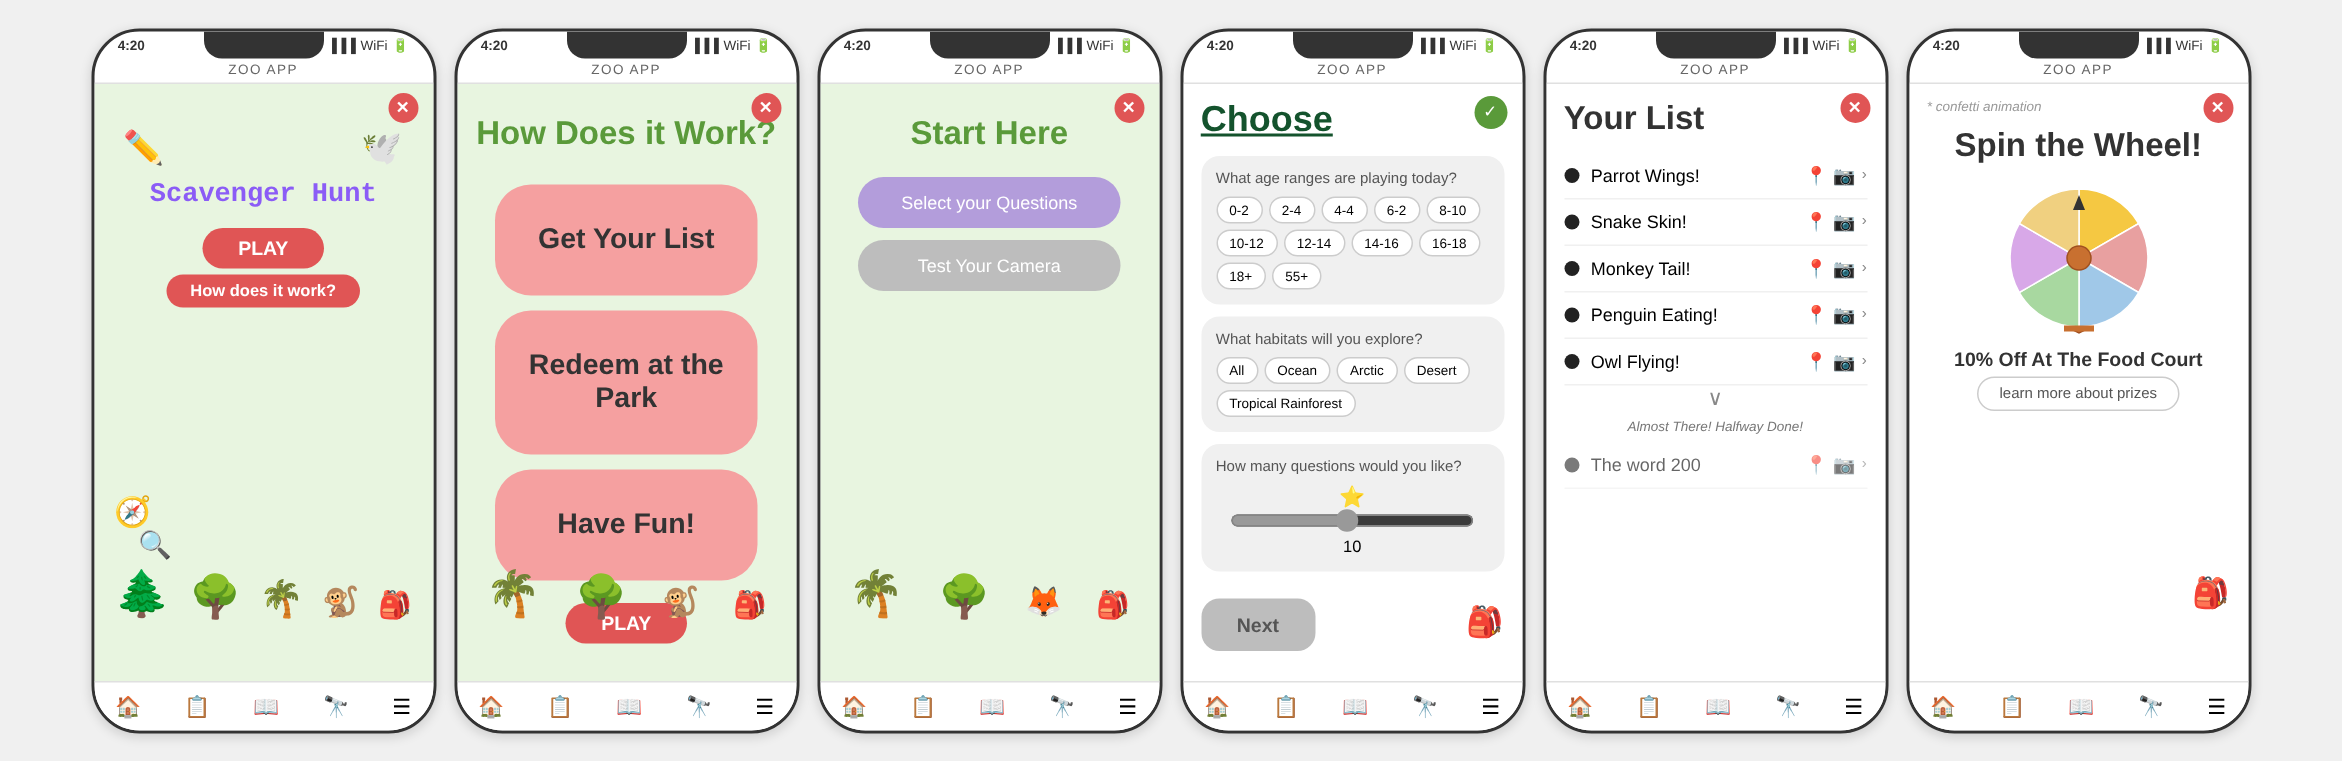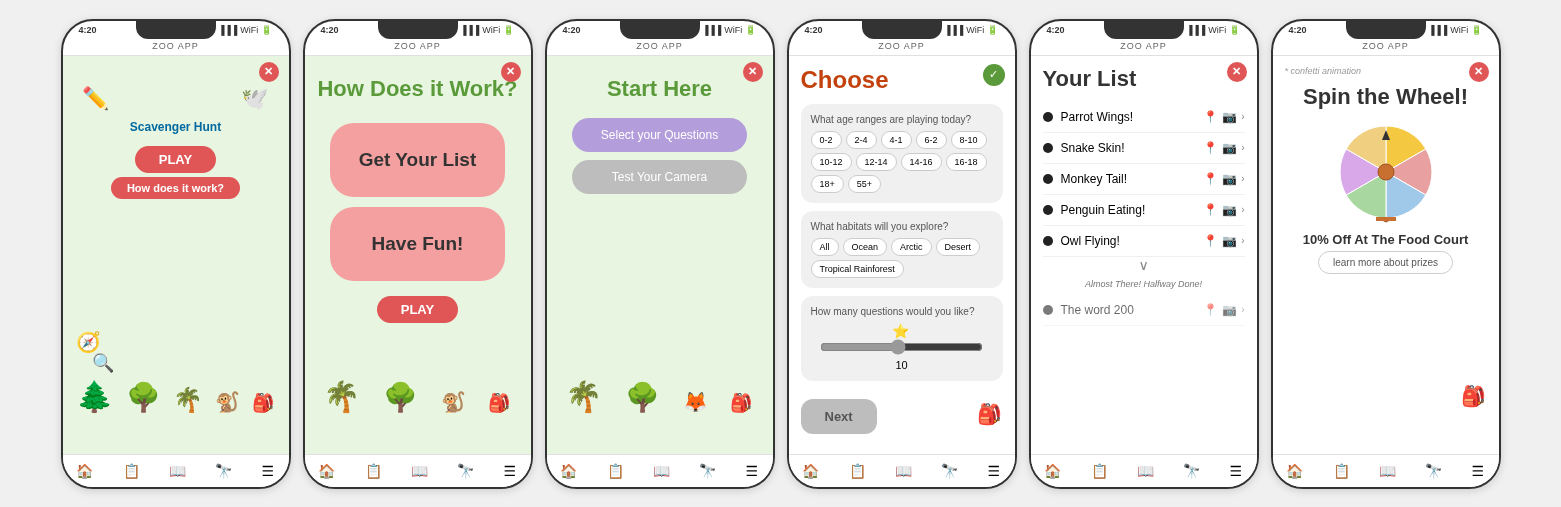--- a/index.html
+++ b/index.html
@@ -93,24 +93,25 @@
       cursor: pointer;
     }
     .scavenger-icons {
       display: flex;
       justify-content: space-between;
       width: 100%;
       padding: 0 10px;
       margin-top: 20px;
     }
     .screen-title {
-      font-size: 12px;
+      font-size: 18px;
       font-weight: 700;
-      color: #0369a1;
+      color: #8b5cf6;
       margin: 8px 0;
+      font-family: Liberation Mono, monospace;
     }
     .play-btn {
       background: #e05555;
       color: white;
       border: none;
       border-radius: 20px;
       padding: 6px 24px;
       font-size: 13px;
       font-weight: 700;
       cursor: pointer;
@@ -227,22 +228,23 @@
       flex: 1;
       display: flex;
       flex-direction: column;
       padding: 10px 12px;
       position: relative;
       overflow-y: auto;
     }
     .choose-title {
       font-size: 24px;
       font-weight: 700;
-      color: #c2410c;
+      color: #14532d;
       margin-bottom: 10px;
+      text-decoration: underline;
     }
     .choose-close {
       width: 22px;
       height: 22px;
       background: #5a9a3a;
       border-radius: 50%;
       display: flex;
       align-items: center;
       justify-content: center;
       color: white;
@@ -454,20 +456,21 @@
         <span>WiFi</span>
         <span>🔋</span>
       </div>
     </div>
     <div class="app-title">ZOO APP</div>
     <div class="divider-line"></div>
     <div class="screen-2">
       <div class="close-btn">✕</div>
       <div class="how-title">How Does it Work?</div>
       <button class="menu-btn">Get Your List</button>
+      <button class="menu-btn">Redeem at the Park</button>
       <button class="menu-btn">Have Fun!</button>
       <button class="play-btn" style="margin-top:10px;">PLAY</button>
       <div class="bottom-scene">
         <span style="font-size:30px;">🌴</span>
         <span style="font-size:28px;">🌳</span>
         <span style="font-size:20px;">🐒</span>
         <span style="font-size:18px;">🎒</span>
       </div>
     </div>
     <div class="bottom-nav">
@@ -526,21 +529,21 @@
     <div class="divider-line"></div>
     <div class="screen-4">
       <div class="choose-close">✓</div>
       <div class="choose-title">Choose</div>
 
       <div class="question-card">
         <div class="question-label">What age ranges are playing today?</div>
         <div class="tag-row">
           <span class="tag">0-2</span>
           <span class="tag">2-4</span>
-          <span class="tag">4-1</span>
+          <span class="tag">4-4</span>
           <span class="tag">6-2</span>
           <span class="tag">8-10</span>
           <span class="tag">10-12</span>
           <span class="tag">12-14</span>
           <span class="tag">14-16</span>
           <span class="tag">16-18</span>
           <span class="tag">18+</span>
           <span class="tag">55+</span>
         </div>
       </div>

